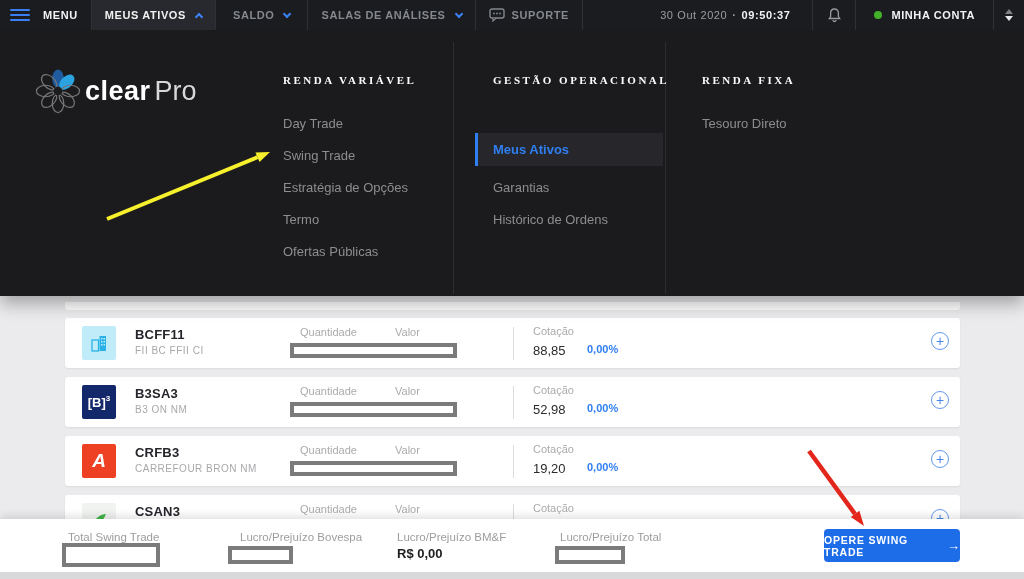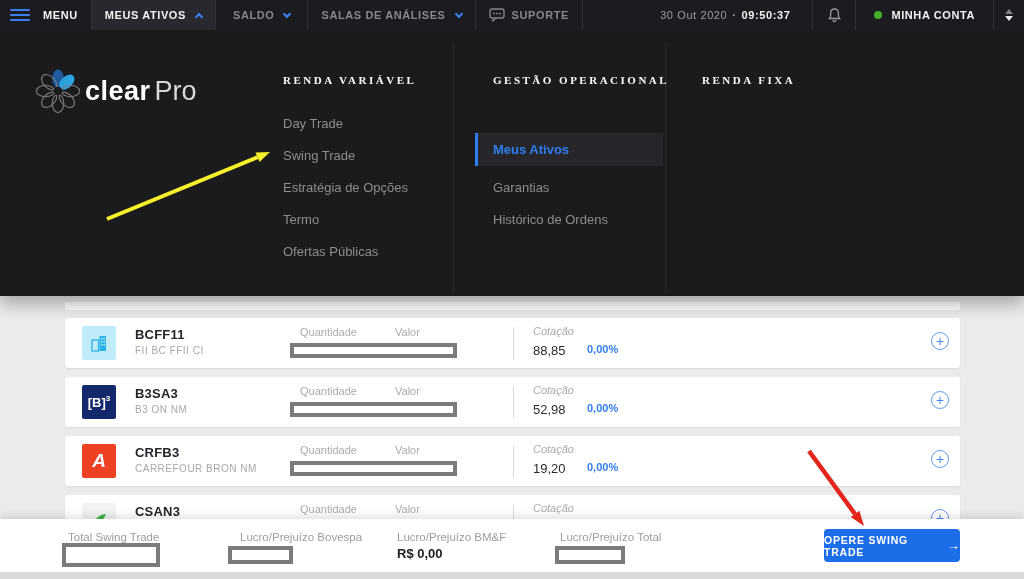--- a/index.html
+++ b/index.html
@@ -49,21 +49,21 @@
                  border-radius:0 0 3px 3px; z-index:1; }
   .a-icon { position:absolute; left:17px; top:8px; width:34px; height:34px; border-radius:2px;
             display:flex; align-items:center; justify-content:center; }
   .a-ticker { position:absolute; left:70px; top:9px; font-size:13px; font-weight:bold; color:#25252b; letter-spacing:.2px; }
   .a-name { position:absolute; left:70px; top:27px; font-size:10px; color:#a8a8ab; letter-spacing:.5px; text-transform:uppercase; }
   .a-qty-label { position:absolute; left:235px; top:8px; font-size:11px; color:#ababae; }
   .a-val-label { position:absolute; left:330px; top:8px; font-size:11px; color:#ababae; }
   .redact { background:#ffffff; border:4px solid #7b7b7b; }
   .a-redact { position:absolute; left:225px; top:25px; width:167px; height:15px; }
   .a-div { position:absolute; left:448px; top:9px; width:1px; height:33px; background:#dcdcde; }
-  .a-quote-label { position:absolute; left:468px; top:7px; font-size:11px; color:#ababae;font-style:italic; }
+  .a-quote-label { position:absolute; left:468px; top:7px; font-size:11px; color:#ababae; }
   .a-quote { position:absolute; left:468px; top:25px; font-size:13px; font-weight:normal; color:#2b2b2e; }
   .a-change { position:absolute; left:522px; top:25px; font-size:11px; font-weight:bold; color:#2f7ff2; }
   .a-plus { position:absolute; left:866px; top:14px; width:18px; height:18px; border:1.5px solid #6699ea; border-radius:50%;
             color:#4a86e8; font-size:14px; line-height:14px; display:flex; align-items:center; justify-content:center; cursor:pointer; }
   .icon-b3 { background:#13286b; color:#fff; font-size:13px; font-weight:bold; }
   .icon-b3 sup { font-size:8px; margin-top:-8px; }
   .icon-crf { background:#ee4023; color:#fff; font-size:19px; font-weight:bold; font-style:italic; }
   .icon-bcff { background:#c0ecfa; }
   .icon-csan { background:#f1f3f1; }
 
@@ -188,20 +188,21 @@
       <div class="mm-item">Extrato</div>
       <div class="mm-item">Garantias</div>
       <div class="mm-item">Histórico de Ordens</div>
     </div>
     <div id="active-row">
       <span class="mm-active-label">Meus Ativos</span>
     </div>
 
     <div class="mm-col" style="left:702px;">
       <div class="mm-header">RENDA FIXA</div>
+      <div class="mm-item">Tesouro Direto</div>
     </div>
   </div>
 
   <div id="card-sliver"></div>
 
   <div class="card" style="top:318px;">
     <div class="a-icon icon-bcff">
       <svg width="20" height="20" viewBox="0 0 20 20">
         <rect x="3" y="7" width="6.5" height="11" fill="none" stroke="#29b2e6" stroke-width="1.3"></rect>
         <rect x="10.5" y="3" width="6.5" height="15" fill="#29b2e6"></rect>

